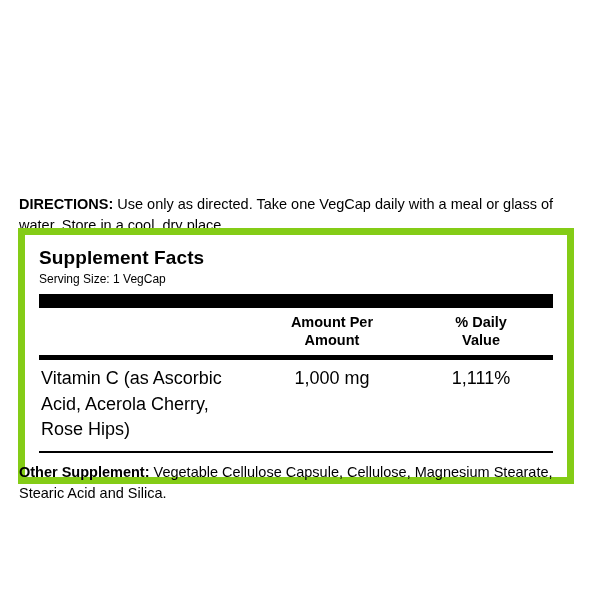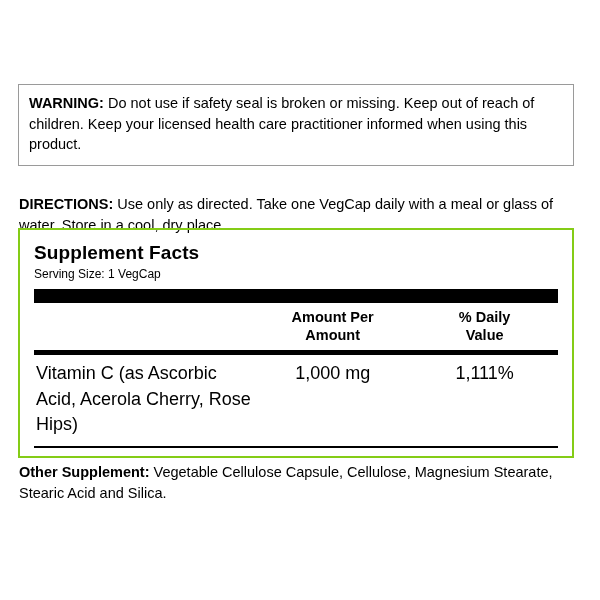--- a/index.html
+++ b/index.html
@@ -51,22 +51,22 @@
     margin-top: 24px;
   }
 
   
   .sf-panel {
     position: absolute;
     left: 18px;
     top: 228px;
     width: 556px;
     box-sizing: border-box;
-    border: 2px solid #84cc16;
-    padding: 10px 14px 8px 14px;
+    border: 7px solid #84cc16;
+    padding: 10px 14px 24px 14px;
   }
   .sf-title {
     font-size: 19px;
     font-weight: bold;
     letter-spacing: 0.1px;
     margin: 2px 0 3px 0;
   }
   .sf-serving {
     font-size: 12px;
     margin: 0 0 8px 0;
@@ -130,23 +130,20 @@
     width: 556px;
     font-size: 14.5px;
     line-height: 1.45;
   }
 </style>
 </head>
 <body>
 
 <div class="page">
 
-  <div class="warning-box">
-    <p class="warning-text"><span class="lbl-bold">WARNING:</span><span> Do not use if safety seal is broken or missing. Keep out of reach of children. Keep your licensed health care practitioner informed when using this product.</span></p>
-  </div>
 
   <div class="directions"><span class="lbl-bold">DIRECTIONS:</span><span> Use only as directed. Take one VegCap daily with a meal or glass of water. Store in a cool, dry place.</span></div>
 
   <div class="sf-panel">
     <div class="sf-title">Supplement Facts</div>
     <div class="sf-serving">Serving Size: 1 VegCap</div>
     <div class="rule-thick"></div>
     <table class="sf-table">
       <colgroup>
         <col class="hdr-spacer">

